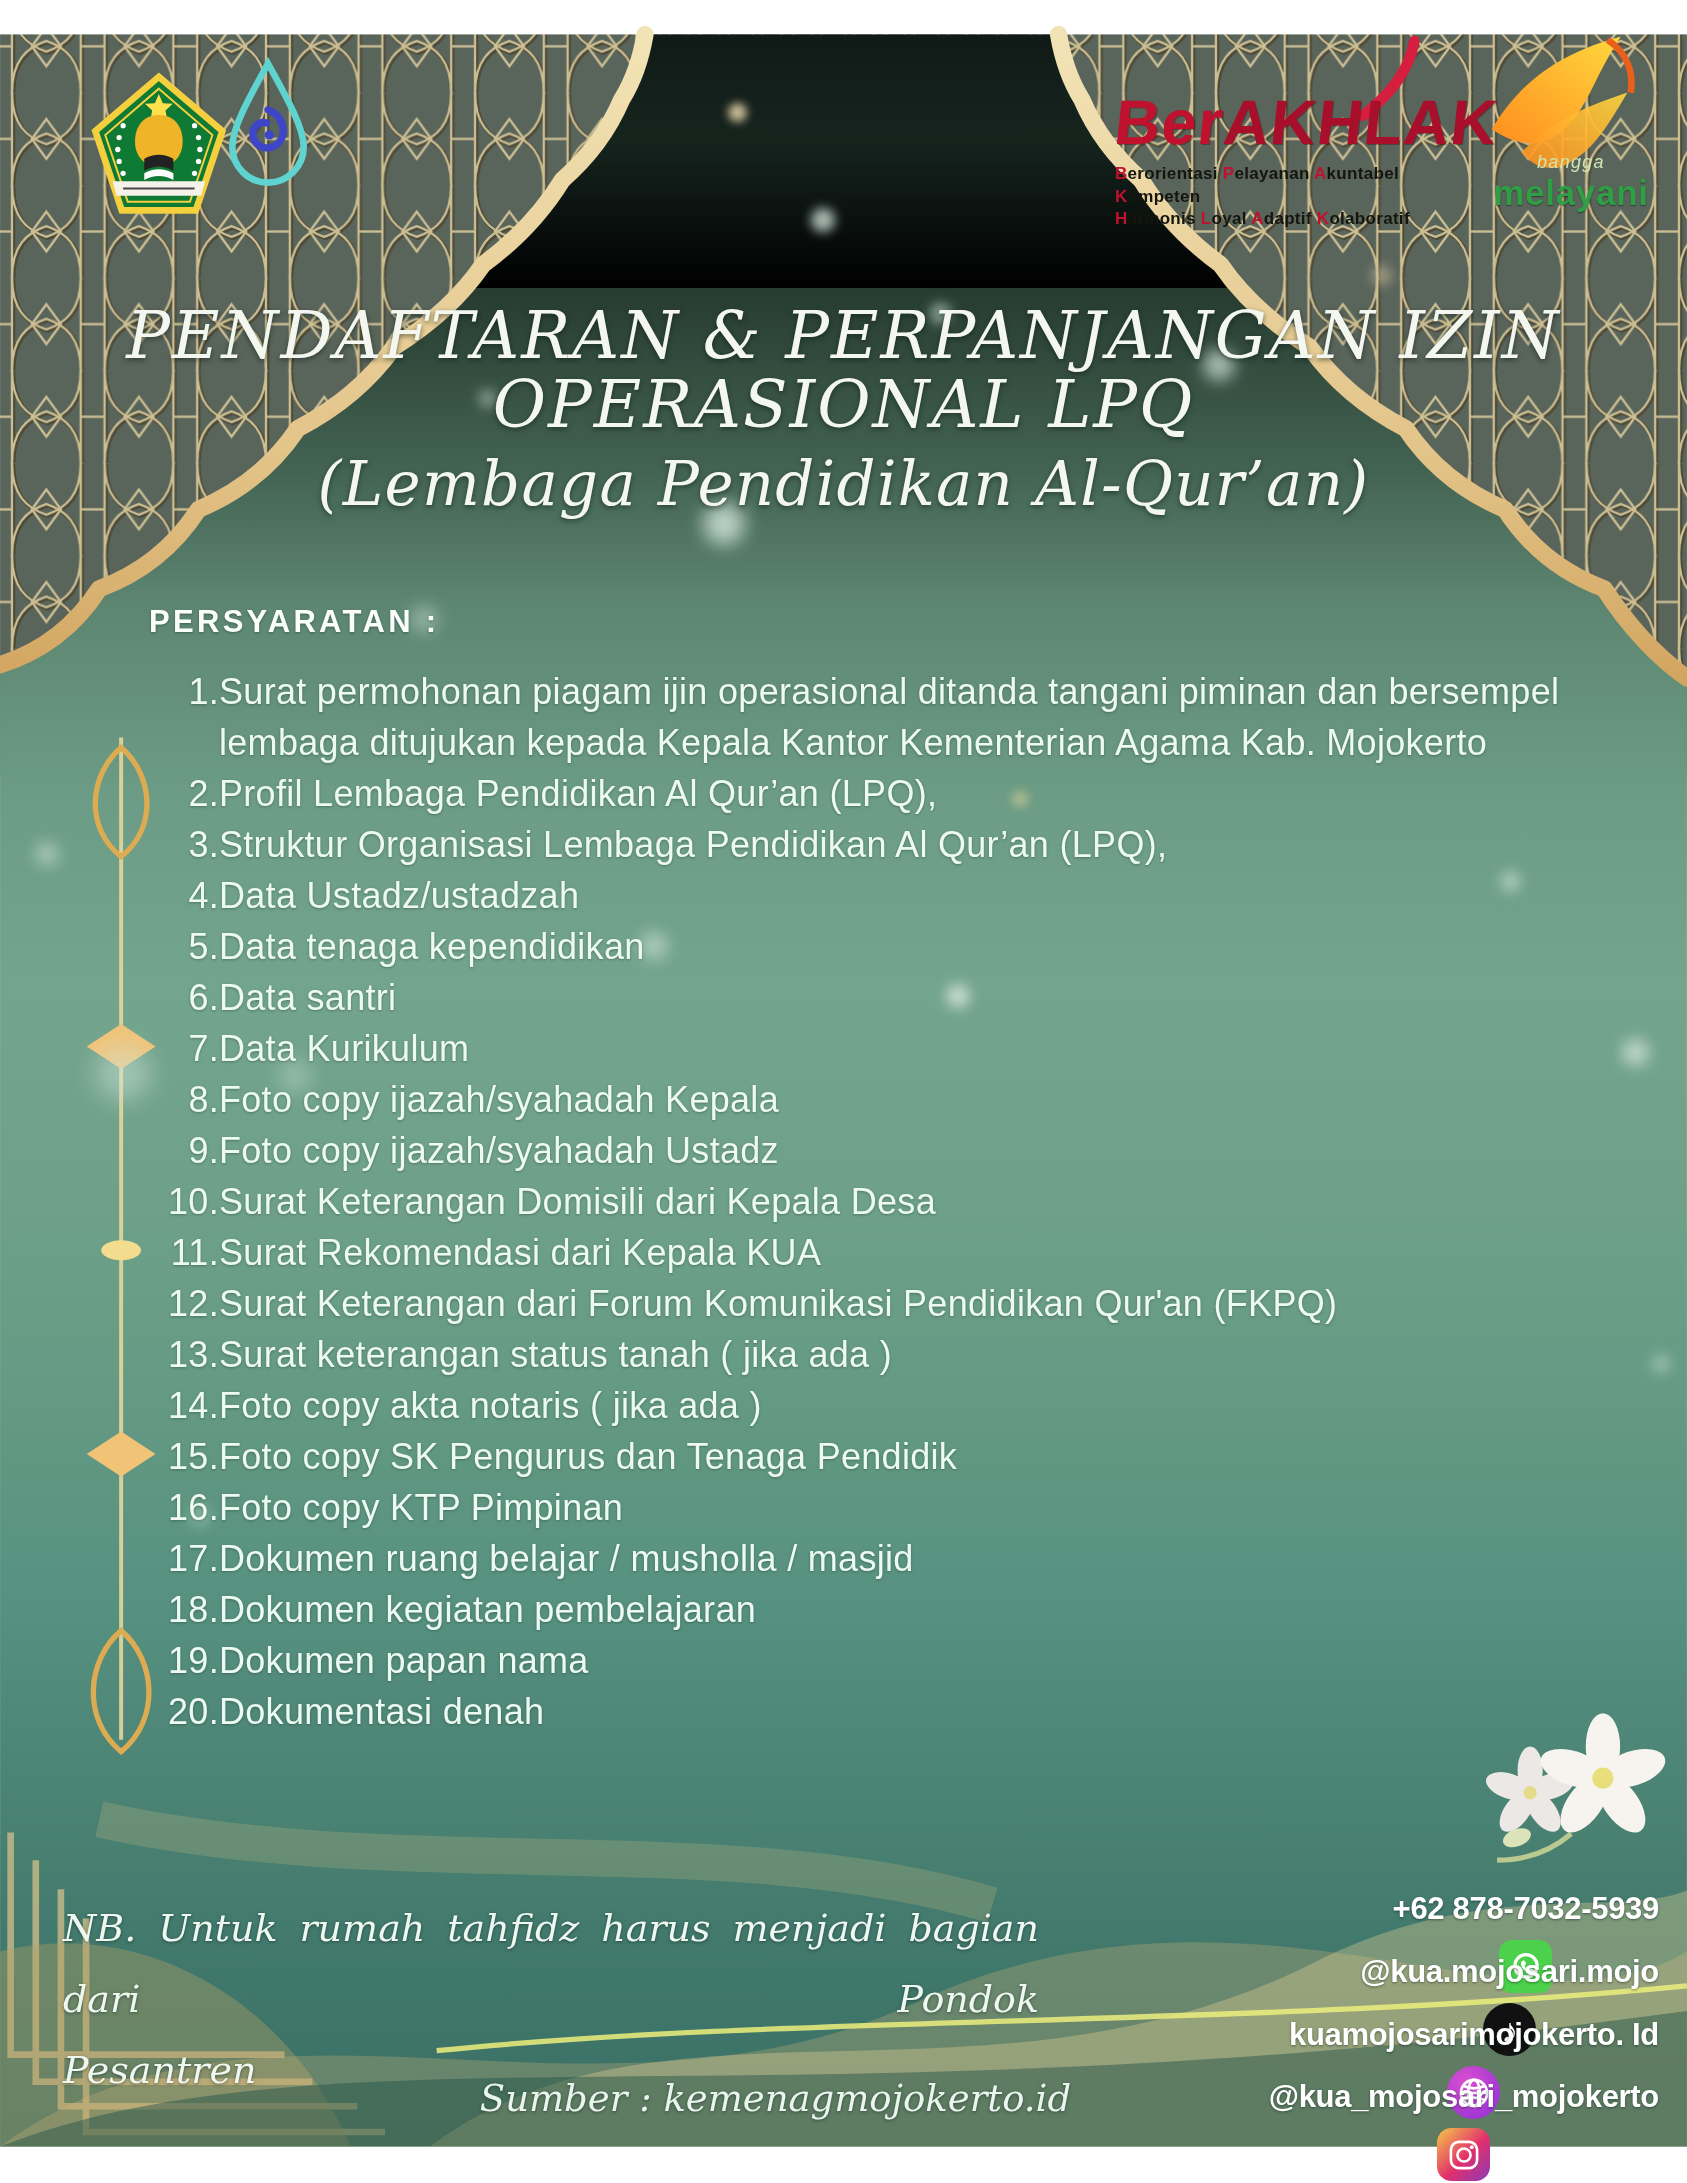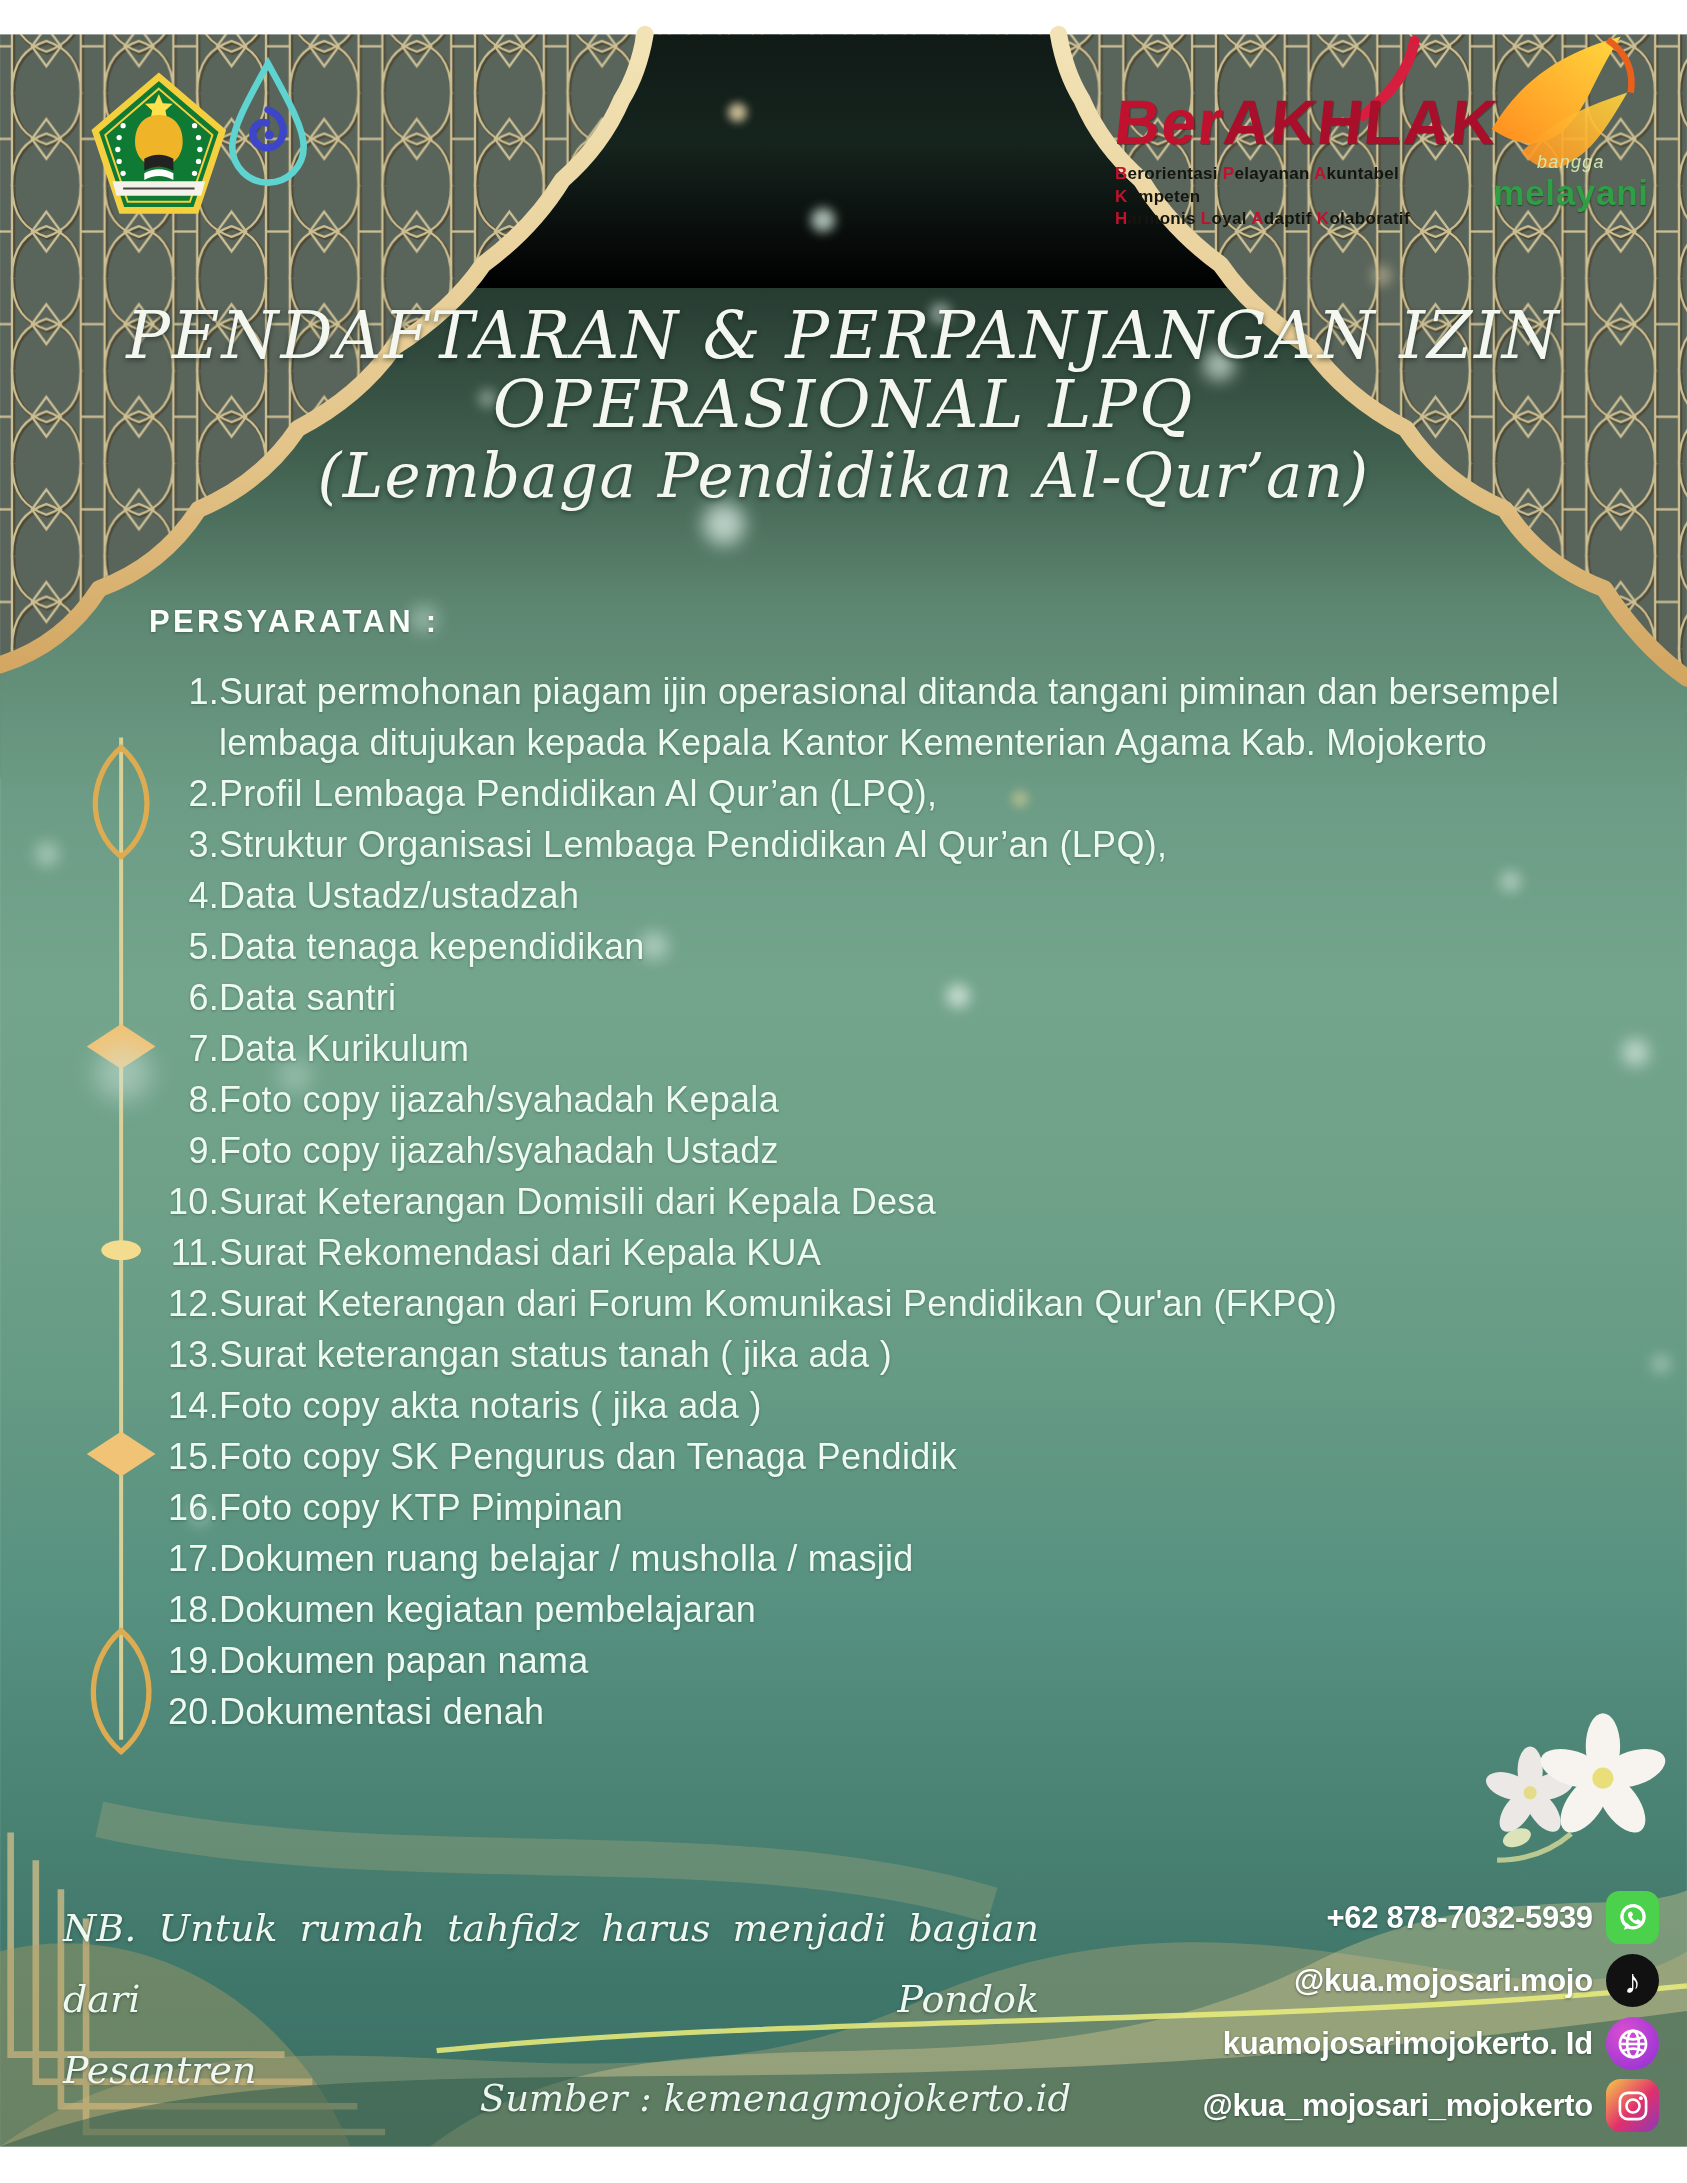--- a/index.html
+++ b/index.html
@@ -16,42 +16,42 @@
   .bangga{position:absolute;left:1472px;top:40px;width:198px;text-align:center;}
   .bangga-word1{font-size:18px;color:#cfe8b0;font-style:italic;letter-spacing:1.3px;margin-top:2.6px;}
   .bangga-word2{font-size:35px;color:#2f9e44;font-weight:bold;letter-spacing:0.7px;text-shadow:0 0.7px 1.3px rgba(0,0,0,.4);}
 
   
   .title-block{position:absolute;left:0;top:301px;width:1687px;text-align:center;color:#f3f7ef;
                font-family:"DejaVu Serif",serif;font-style:italic;
                text-shadow:0 2px 5.3px rgba(10,25,18,.55);}
   .title-l1{font-size:65px;letter-spacing:2px;line-height:69px;}
   .title-l2{font-size:65px;letter-spacing:2px;line-height:69px;}
-  .title-l3{font-size:61px;letter-spacing:1.3px;line-height:73px;}
+  .title-l3{font-size:61px;letter-spacing:1.3px;line-height:73px;margin-top:8px;}
 
   
   .section-heading{position:absolute;left:149px;top:604px;font-size:31px;font-weight:bold;color:#fbfffc;
                    letter-spacing:3.3px;text-shadow:0 1.3px 2.6px rgba(15,40,30,.4);}
   ol.req{position:absolute;left:152px;top:666px;width:1442px;margin:0;padding:0;list-style:none;
          font-size:36px;line-height:51px;color:#edfaf2;letter-spacing:0.3px;
          text-shadow:0 1.3px 2.6px rgba(15,40,30,.35);}
   ol.req li{padding-left:67px;}
   ol.req .num{display:inline-block;width:67px;margin-left:-67px;text-align:right;}
 
   
   .note{position:absolute;left:63px;top:1893px;width:976px;color:#eef8f0;
         font-family:"DejaVu Serif",serif;font-style:italic;font-size:38px;line-height:71px;
         text-shadow:0 1.3px 3.3px rgba(10,30,24,.5);}
   .note-l1{text-align:justify;text-align-last:justify;}
   .source{position:absolute;left:0;top:2077px;width:1551px;text-align:center;color:#e9f5ee;
           font-family:"DejaVu Serif",serif;font-style:italic;font-size:37px;
           text-shadow:0 1.3px 3.3px rgba(10,30,24,.5);}
 
   
-  .contact-row{position:absolute;right:28px;display:flex;align-items:center;gap:13.2px;}
+  .contact-row{position:absolute;right:28px;display:flex;align-items:center;gap:13.2px;flex-direction:column;}
   .contact-label{color:#ffffff;font-size:31px;font-weight:bold;letter-spacing:-0.3px;
                  text-shadow:0 1.3px 2.6px rgba(10,30,24,.5);}
   .cicon{width:53px;height:53px;flex:0 0 auto;display:flex;align-items:center;justify-content:center;}
   .wa{background:#4bd14b;border-radius:13.2px;}
   .tk{background:#111111;border-radius:50%;}
   .gl{background:radial-gradient(circle at 35% 30%,#d94fd0,#8e2ed6);border-radius:50%;}
   .ig{background:linear-gradient(135deg,#f7c948 0%,#e1306c 55%,#8a3ab9 100%);border-radius:14.6px;}
   .tk-note{color:#fff;font-size:34px;font-weight:bold;line-height:1;}
 </style>
 </head>

